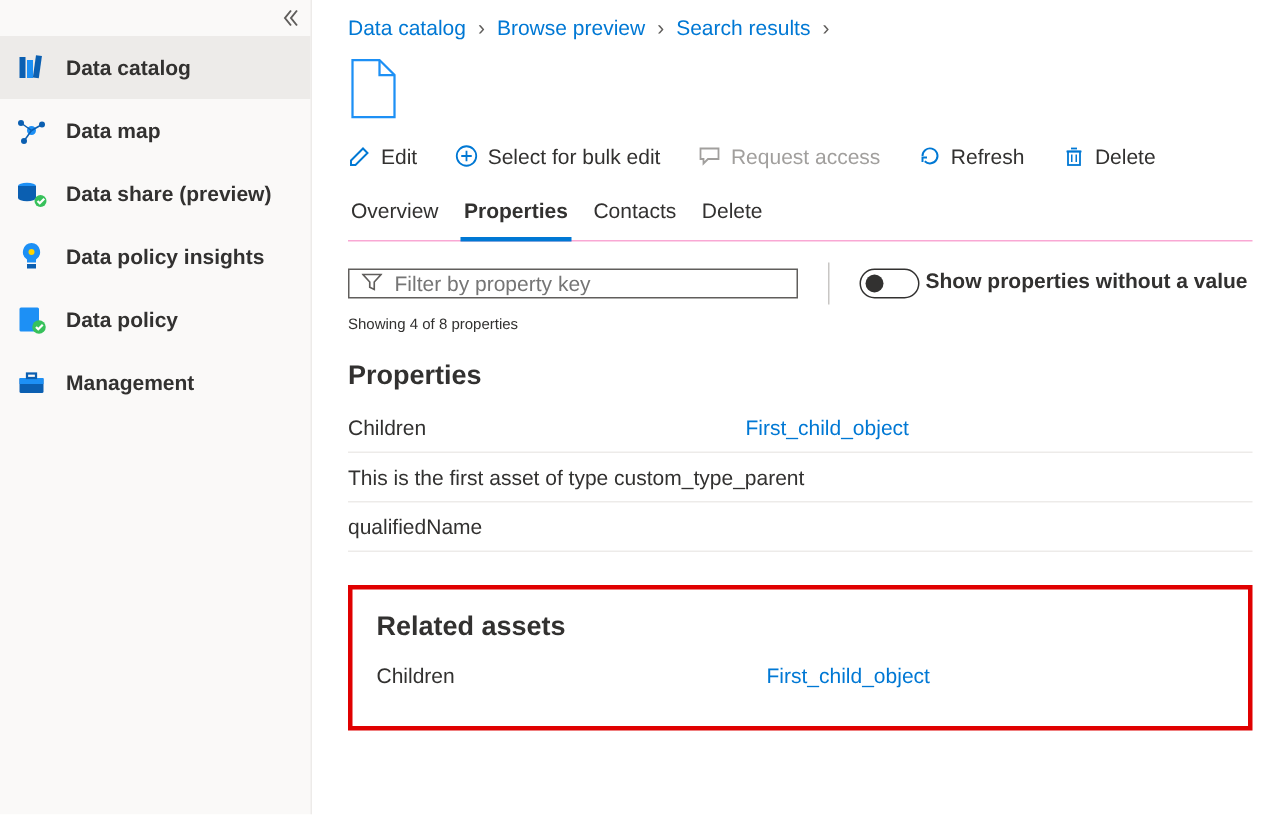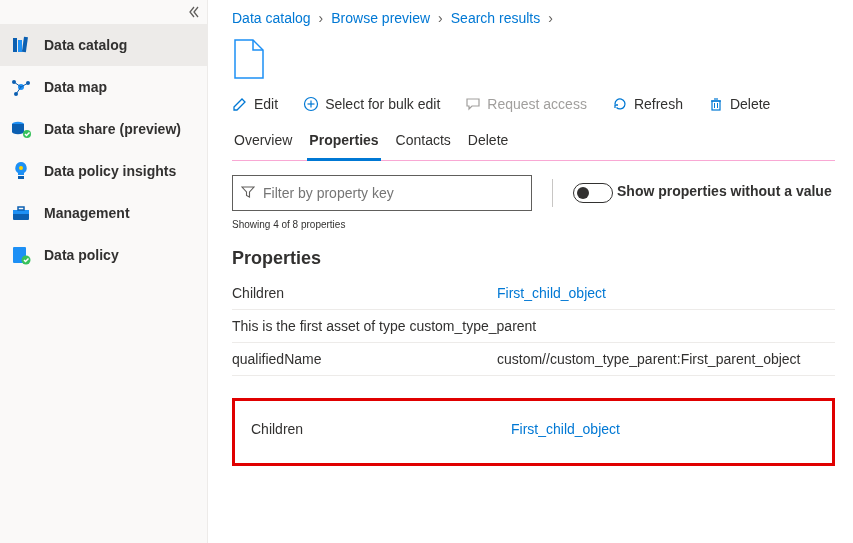--- a/index.html
+++ b/index.html
@@ -58,21 +58,21 @@
     .tool-btn { display:flex; align-items:center; gap:6px; color:#323130; cursor:pointer; font-size:14px; }
     .tool-btn.disabled { color:#a19f9d; cursor:default; }
     .tool-btn .ticon { color:#0078d4; display:flex; }
     .tool-btn.disabled .ticon { color:#a19f9d; }
 
     .tabs { display:flex; gap:13px; border-bottom:1px solid #f9a8d4; margin-bottom:14px; }
     .tab { padding: 8px 2px 10px 2px; cursor:pointer; font-size:14px; color:#323130;}
     .tab.active { font-weight:600; border-bottom: 3px solid #0078d4; margin-bottom:-1px; }
 
     .filter-row { display:flex; align-items:center; gap:20px; margin-bottom:8px;}
-    .filter-input { width: 300px; border:1px solid #605e5c; height:36px; display:flex; align-items:center; padding:0 8px; gap:8px; color:#605e5c; background:#fff;}
+    .filter-input { width: 300px; border:1px solid #605e5c; height:20px; display:flex; align-items:center; padding:0 8px; gap:8px; color:#605e5c; background:#fff;}
     .filter-input input { border:none; outline:none; flex:1; font-size:14px; color:#323130; background:transparent;}
     .divider-v { width:1px; height:28px; background:#c8c6c4; }
     .toggle-wrap { display:flex; align-items:flex-start; gap:4px; }
     .toggle { width:40px; height:20px; border-radius:10px; border:1px solid #323130; position:relative; cursor:pointer; background:#fff;}
     .toggle .knob { position:absolute; left:3px; top:3px; width:12px; height:12px; border-radius:50%; background:#323130;}
     .toggle-label { font-weight:600; font-size:14px;}
 
     .showing { color:#323130; font-size:10px; margin-bottom:18px;}
 
     h2.section { font-size:18px; font-weight:600; margin-bottom:8px; color:#323130;}
@@ -138,36 +138,36 @@
             <path d="M11 2 a6 6 0 0 0 -3 11 v2 h6 v-2 a6 6 0 0 0 -3 -11" fill="#1d90f5"></path>
             <rect x="8" y="16" width="6" height="3" fill="#0b5fb1"></rect>
             <circle cx="11" cy="8" r="2" fill="#ffd500"></circle>
           </svg>
       </span>
       <span class="label">Data policy insights</span>
     </div>
     <div class="sidebar-item">
       <span class="icon">
         <svg width="22" height="22" viewBox="0 0 22 22">
+            <rect x="3" y="3" width="13" height="16" rx="1" fill="#1d90f5"></rect>
+            <circle cx="16" cy="16" r="4.5" fill="#37c15b"></circle>
+            <path d="M14 16 l1.5 1.5 l3 -3" stroke="#fff" stroke-width="1.5" fill="none"></path>
+          </svg>
+      </span>
+      <span class="label">Data policy</span>
+    </div>
+    <div class="sidebar-item">
+      <span class="icon">
+        <svg width="22" height="22" viewBox="0 0 22 22">
             <rect x="3" y="8" width="16" height="10" rx="1" fill="#0b5fb1"></rect>
             <rect x="3" y="8" width="16" height="4" fill="#1d90f5"></rect>
             <rect x="8" y="5" width="6" height="3" fill="none" stroke="#0b5fb1" stroke-width="1.5"></rect>
           </svg>
       </span>
       <span class="label">Management</span>
-    </div>
-    <div class="sidebar-item">
-      <span class="icon">
-        <svg width="22" height="22" viewBox="0 0 22 22">
-            <rect x="3" y="3" width="13" height="16" rx="1" fill="#1d90f5"></rect>
-            <circle cx="16" cy="16" r="4.5" fill="#37c15b"></circle>
-            <path d="M14 16 l1.5 1.5 l3 -3" stroke="#fff" stroke-width="1.5" fill="none"></path>
-          </svg>
-      </span>
-      <span class="label">Data policy</span>
     </div>
   </nav>
 </aside>
 
 <main class="main">
 
   <div class="breadcrumbs">
     <a>Data catalog</a>
     <span class="sep">›</span>
     <a>Browse preview</a>
@@ -264,23 +264,23 @@
 
   <div class="prop-row">
     <div class="key">Children</div>
     <div class="val link"><a>First_child_object</a></div>
   </div>
   <div class="prop-row">
     <div class="val">This is the first asset of type custom_type_parent</div>
   </div>
   <div class="prop-row">
     <div class="key">qualifiedName</div>
-    <div class="val">custom//custom_type_parent:First_parent_object</div>
   </div>
 
   <div class="related-box">
+    <h2 class="section">Related assets</h2>
     <div class="rel-row">
       <div class="key">Children</div>
       <div class="val"><a>First_child_object</a></div>
     </div>
   </div>
 
 </main>
 
 </body></html>

